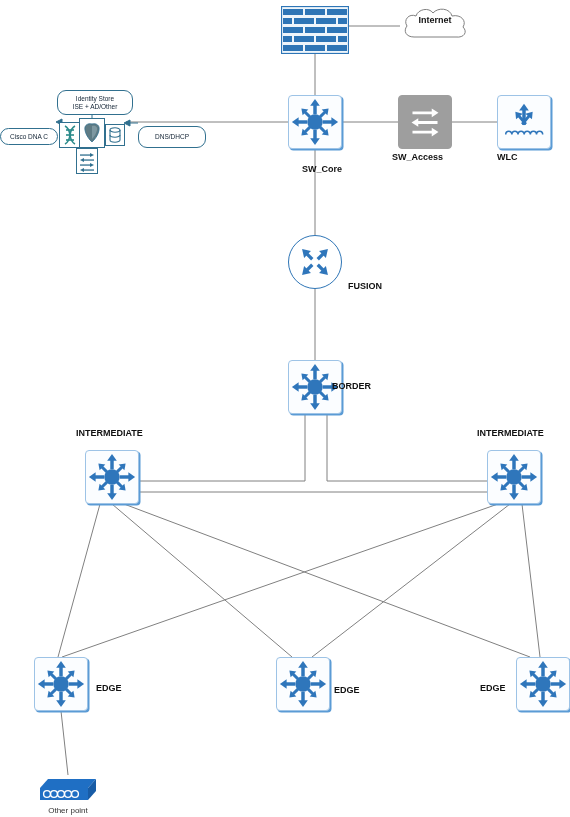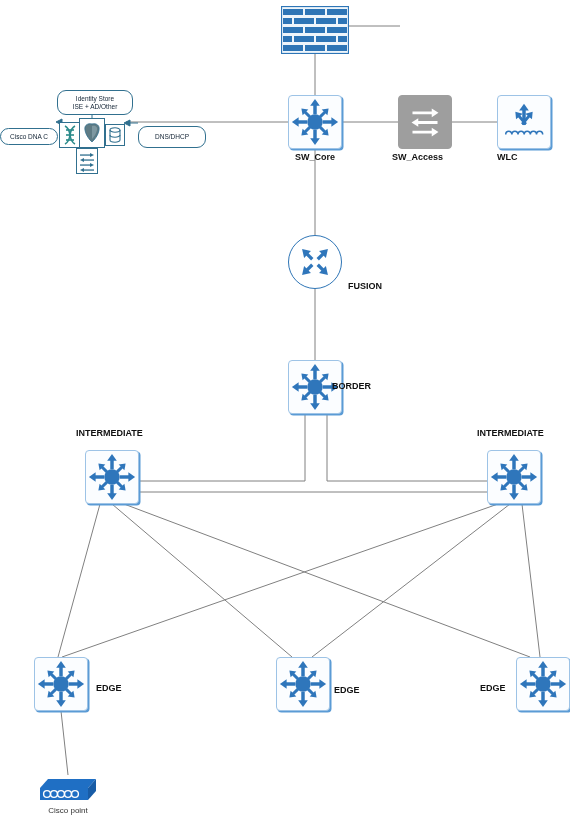--- a/index.html
+++ b/index.html
@@ -66,20 +66,27 @@
       <path d="M124,504 L530,657"></path>
 
       <path d="M498,504 L62,657"></path>
       <path d="M510,504 L312,657"></path>
       <path d="M522,504 L540,657"></path>
 
       <path d="M61,711 L68,775"></path>
     </g>
   </svg>
 
+  <div class="cloud-tile" style="left:400px;top:5px;">
+    <svg viewBox="0 0 70 40" xmlns="http://www.w3.org/2000/svg">
+      <path d="M14,32 C6,32 3,26 7,21 C3,15 9,8 16,11 C18,4 29,2 33,8
+               C38,2 50,3 52,11 C61,9 67,16 63,22 C68,27 64,33 56,32 Z" fill="#ffffff" stroke="#808080" stroke-width="1"></path>
+    </svg>
+    <div class="lbl md" style="left:0;top:10px;width:70px;text-align:center;">Internet</div>
+  </div>
 
   <div class="fw-tile" style="left:281px;top:6px;">
     <svg viewBox="0 0 68 48" xmlns="http://www.w3.org/2000/svg">
       <rect x="0.5" y="0.5" width="67" height="47" fill="#eef5fb" stroke="#2e75b6" stroke-width="1.2"></rect>
       <g fill="#2e75b6">
         <rect x="2" y="3" width="20" height="6"></rect>
           <rect x="24" y="3" width="20" height="6"></rect>
           <rect x="46" y="3" width="20" height="6"></rect>
         <rect x="2" y="12" width="9" height="6"></rect>
           <rect x="13" y="12" width="20" height="6"></rect>
@@ -117,21 +124,21 @@
           <path d="M27,47 l4.2,-6 h-8.4 Z"></path>
             <rect x="25.5" y="34.5" width="3" height="8"></rect>
           <path d="M7,27 l6,-4.2 v8.4 Z"></path>
             <rect x="11.5" y="25.5" width="8" height="3"></rect>
           <path d="M47,27 l-6,-4.2 v8.4 Z"></path>
             <rect x="34.5" y="25.5" width="8" height="3"></rect>
         </g>
       </g>
     </svg>
   </div>
-  <div class="lbl md" style="left:288px;top:152px;width:54px;text-align:center;">SW_Core</div>
+  <div class="lbl md" style="left:288px;top:164px;width:54px;text-align:right;">SW_Core</div>
 
   <div class="sw-tile gray" style="left:398px;top:95px;">
     <svg viewBox="0 0 54 54" xmlns="http://www.w3.org/2000/svg">
       <g fill="#ffffff">
         <path d="M34,13 l7,4.5 l-7,4.5 v-3 H14 v-3 h20 Z"></path>
         <path d="M20,23 l-7,4.5 l7,4.5 v-3 h20 v-3 H20 Z"></path>
         <path d="M34,33 l7,4.5 l-7,4.5 v-3 H14 v-3 h20 Z"></path>
       </g>
     </svg>
   </div>
@@ -346,21 +353,21 @@
       <polygon points="50,13 58,4 58,16 50,25" fill="#185ca6"></polygon>
       <g fill="none" stroke="#ffffff" stroke-width="1.4">
         <circle cx="9" cy="19" r="3.4"></circle>
           <circle cx="16" cy="19" r="3.4"></circle>
         <circle cx="23" cy="19" r="3.4"></circle>
           <circle cx="30" cy="19" r="3.4"></circle>
         <circle cx="37" cy="19" r="3.4"></circle>
       </g>
     </svg>
   </div>
-  <div class="lbl reg" style="left:26px;top:806px;width:84px;text-align:center;">Cisco point</div>
+  <div class="lbl reg" style="left:26px;top:806px;width:84px;text-align:center;">Other point</div>
 
   <div class="rr-box" style="left:57px;top:90px;width:76px;height:25px;">
     <span>Identity Store</span>
     <span>ISE + AD/Other</span>
   </div>
 
   <div class="rr-box" style="left:138px;top:126px;width:68px;height:22px;">
     <span>DNS/DHCP</span>
   </div>
 

